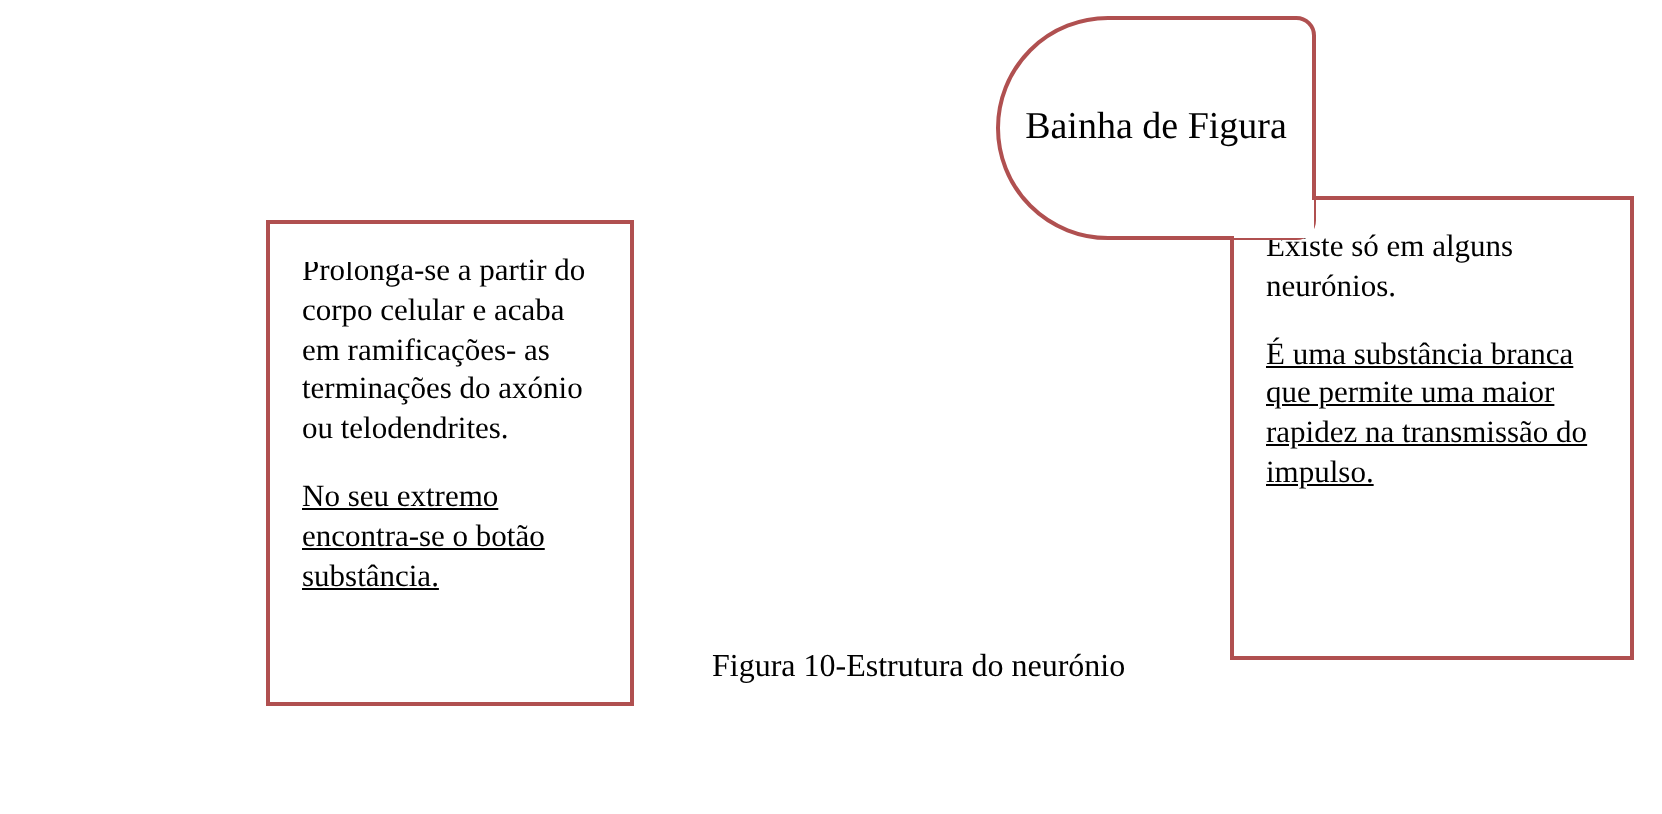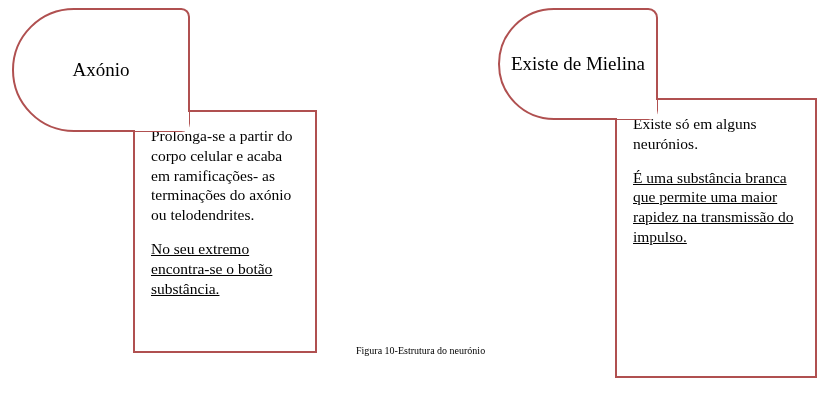--- a/index.html
+++ b/index.html
@@ -65,40 +65,39 @@
   .box-left {
     left: 133px;
     top: 110px;
     width: 184px;
     height: 243px;
   }
   .box-right {
     left: 615px;
     top: 98px;
     width: 202px;
-    height: 280px;
+    height: 232px;
   }
   .textbox p {
     margin: 0 0 14px 0;
     font-size: 15.5px;
     line-height: 1.28;
   }
   .textbox p:last-child {
     margin-bottom: 0;
     text-decoration: underline;
   }
 
   
   .caption {
     position: absolute;
     left: 356px;
     top: 325px;
-    font-size: 10px;
+    font-size: 16px;
     white-space: nowrap;
-    margin-top: 20px;
   }
 
   
   .mask {
     position: absolute;
     background: #ffffff;
   }
 </style>
 </head>
 <body>
@@ -108,26 +107,23 @@
   <div class="textbox box-left">
     <p>Prolonga-se a partir do corpo celular e acaba em ramificações- as terminações do axónio ou telodendrites.</p>
     <p>No seu extremo encontra-se o botão substância.</p>
   </div>
 
   <div class="textbox box-right">
     <p>Existe só em alguns neurónios.</p>
     <p>É uma substância branca que permite uma maior rapidez na transmissão do impulso.</p>
   </div>
 
-  <div class="bubble bubble-left">
-    <span class="bubble-text">Axónio</span>
-  </div>
 
   <div class="mask" style="left:135px; top:112px; width:54px; height:19px;"></div>
 
   <div class="bubble bubble-right">
-    <span class="bubble-text">Existe de Mielina</span>
+    <span class="bubble-text">Bainha de Figura</span>
   </div>
   <div class="mask" style="left:617px; top:100px; width:40px; height:19px;"></div>
 
   <div class="caption">Figura 10-Estrutura do neurónio</div>
 
 </div>
 
 </body></html>

